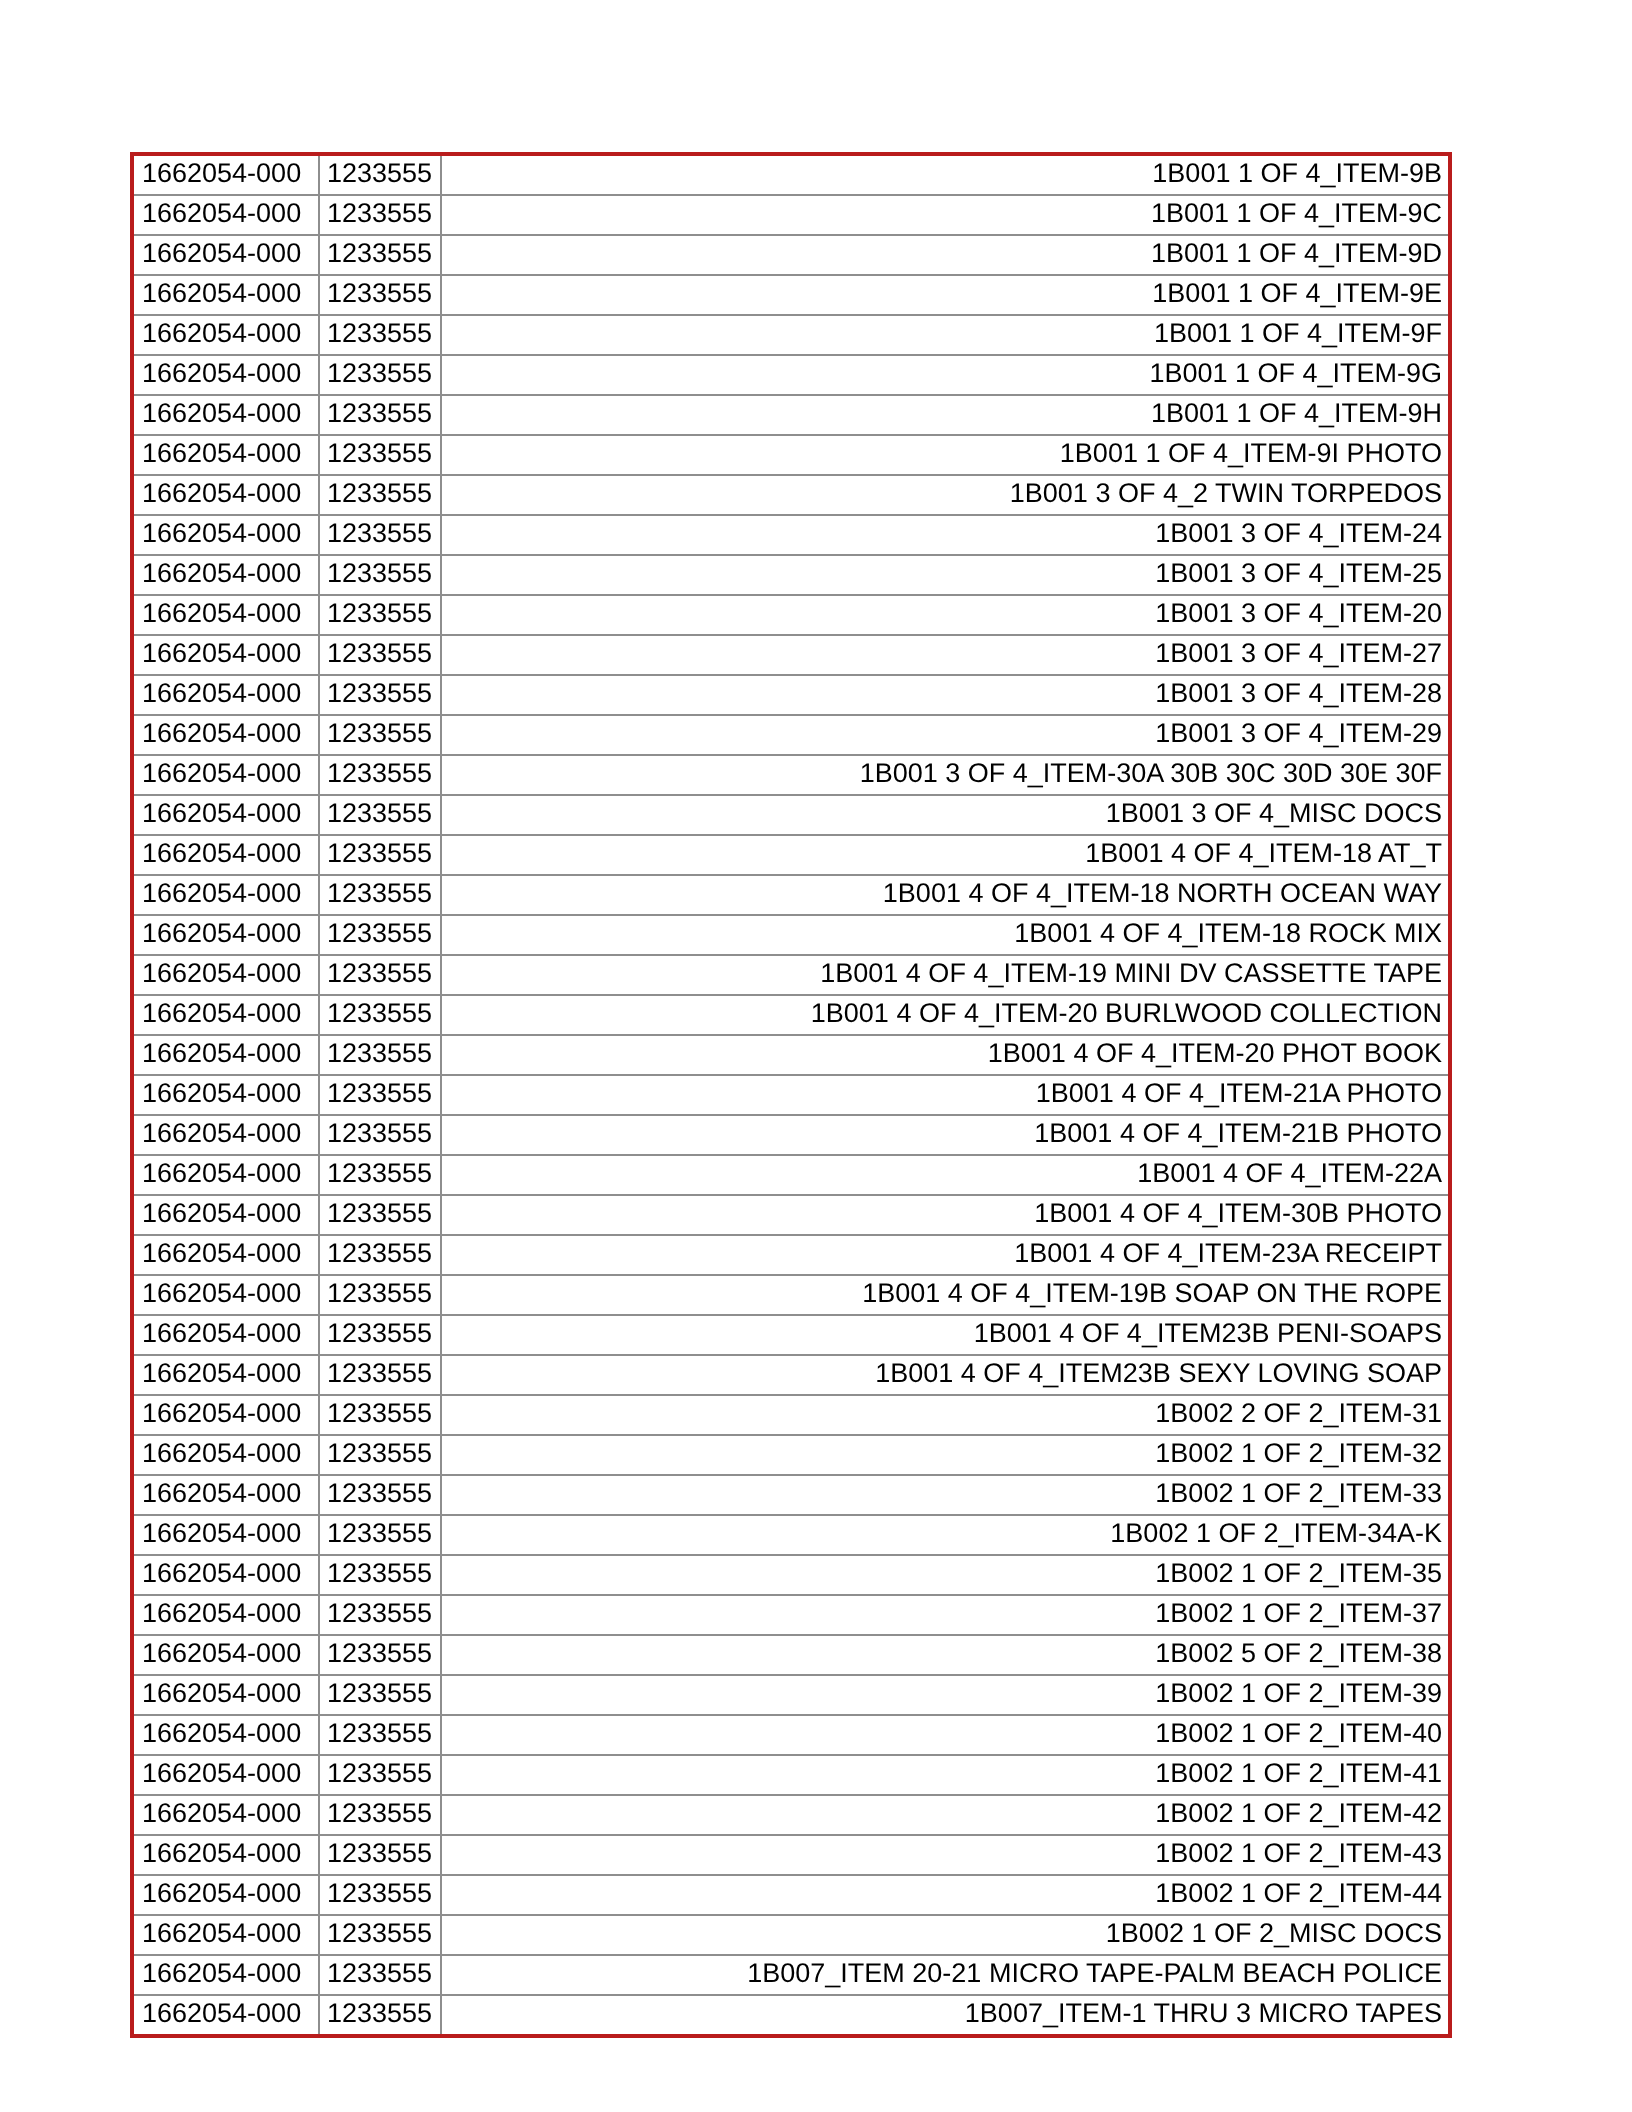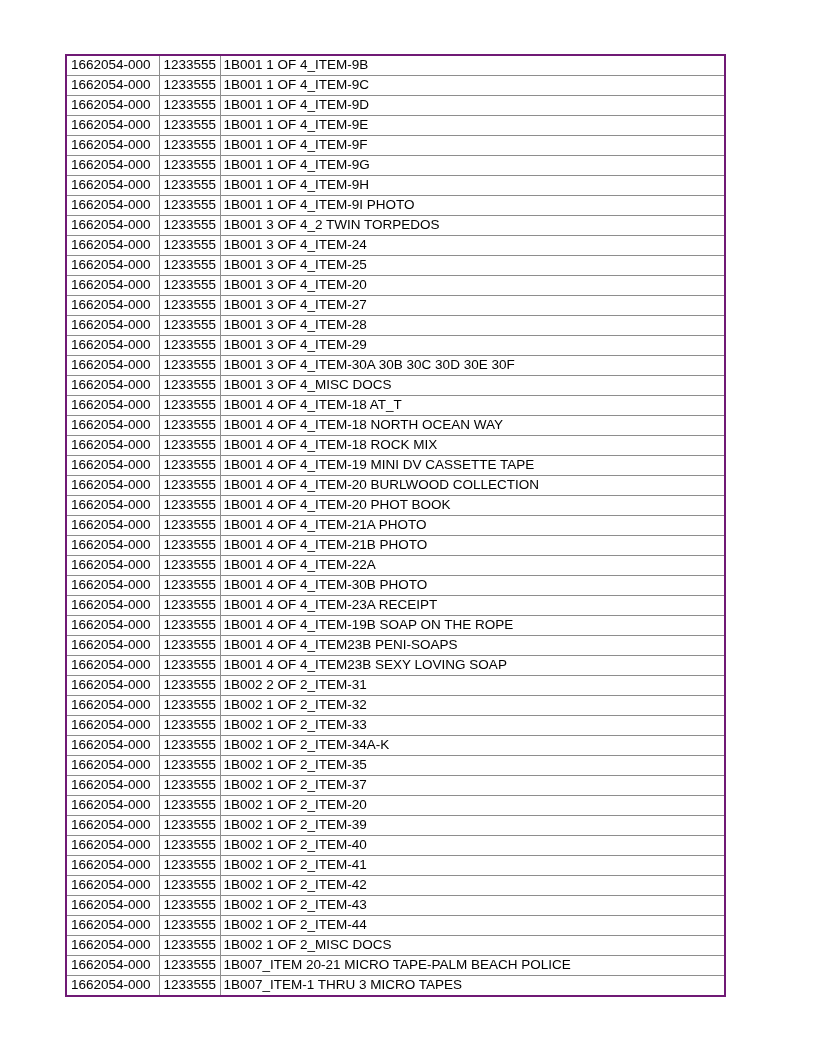--- a/index.html
+++ b/index.html
@@ -11,43 +11,43 @@
     position: relative;
     width: 816px;
     height: 1056px;
     background: #ffffff;
     font-family: "Liberation Sans", sans-serif;
     overflow: hidden;
   }
   table.inv-table {
     position: absolute;
     left: 65px;
-    top: 54px;
+    top: 76px;
     width: 661px;
     border-collapse: collapse;
     table-layout: fixed;
-    border: 2px solid #701a75;
+    border: 2px solid #b91c1c;
   }
   table.inv-table col.c-case { width: 93px; }
   table.inv-table col.c-control { width: 61px; }
   table.inv-table col.c-desc { width: auto; }
   table.inv-table tr { height: 19.36px; }
   table.inv-table td {
     border: 1px solid #8e8e8e;
     font-size: 13.5px;
     line-height: 18px;
     color: #000000;
     padding: 0 3px 1px 4px;
     white-space: nowrap;
     overflow: hidden;
     vertical-align: middle;
   }
   table.inv-table td.case { text-align: left; }
   table.inv-table td.control { text-align: left; padding-right: 4px; }
-  table.inv-table td.desc { text-align: left; padding-left: 3px; }
+  table.inv-table td.desc { text-align: right; padding-left: 3px; }
 </style>
 </head>
 <body>
 
 <div class="page">
   <table class="inv-table">
     <colgroup>
       <col class="c-case">
       <col class="c-control">
       <col class="c-desc">
@@ -234,21 +234,21 @@
           <td class="desc">1B002 1 OF 2_ITEM-35</td>
         </tr>
         <tr>
           <td class="case">1662054-000</td>
           <td class="control">1233555</td>
           <td class="desc">1B002 1 OF 2_ITEM-37</td>
         </tr>
         <tr>
           <td class="case">1662054-000</td>
           <td class="control">1233555</td>
-          <td class="desc">1B002 1 OF 2_ITEM-20</td>
+          <td class="desc">1B002 5 OF 2_ITEM-38</td>
         </tr>
         <tr>
           <td class="case">1662054-000</td>
           <td class="control">1233555</td>
           <td class="desc">1B002 1 OF 2_ITEM-39</td>
         </tr>
         <tr>
           <td class="case">1662054-000</td>
           <td class="control">1233555</td>
           <td class="desc">1B002 1 OF 2_ITEM-40</td>

